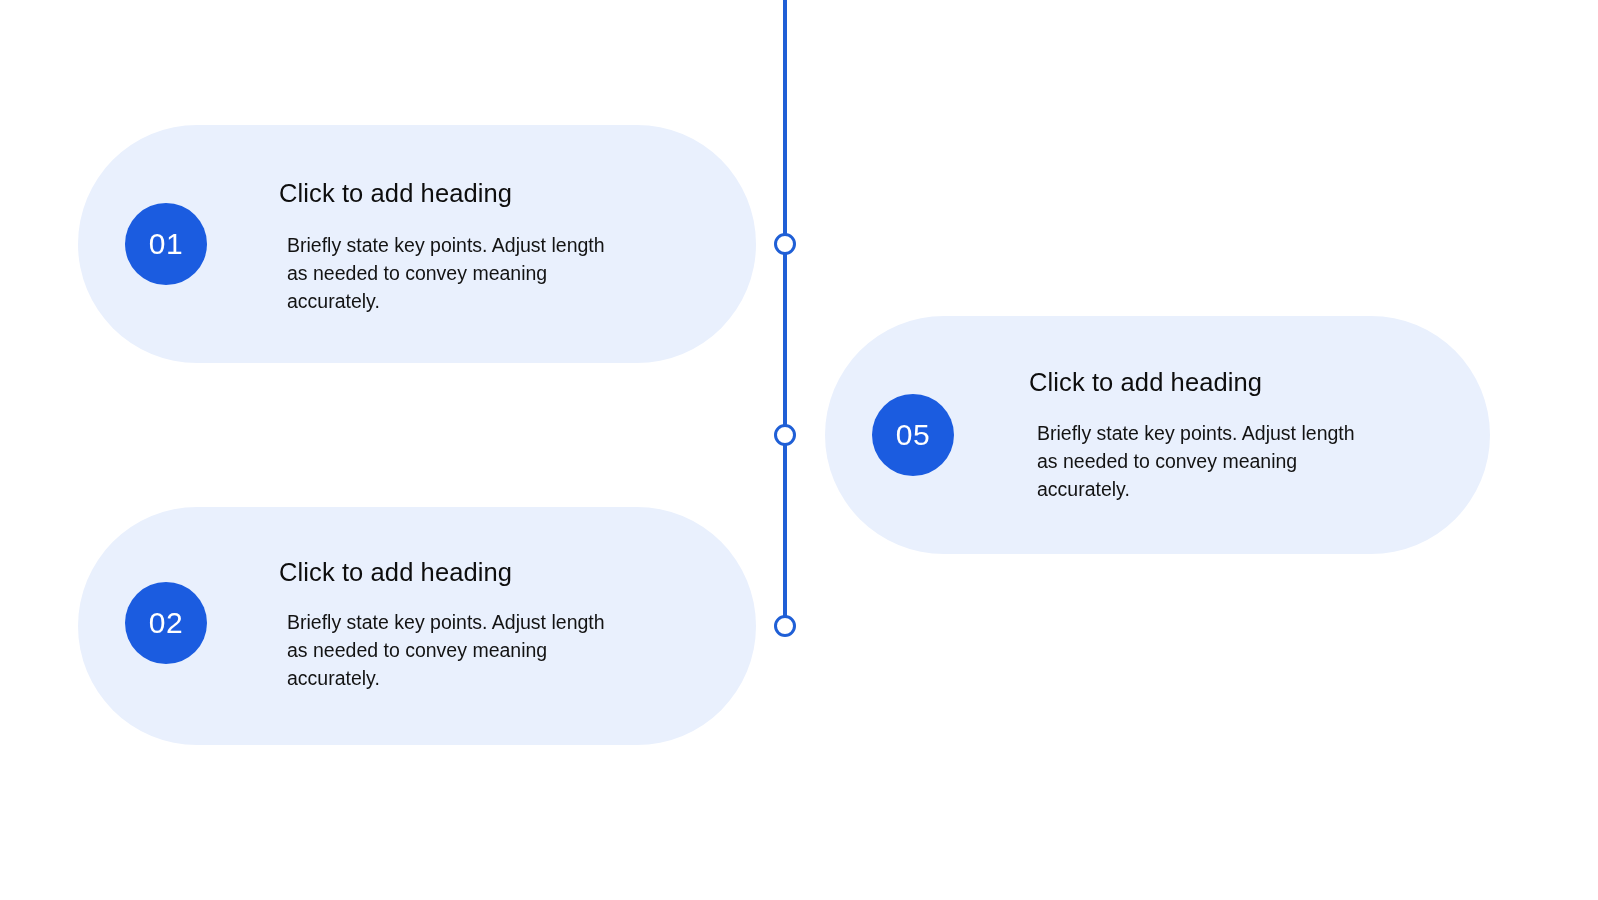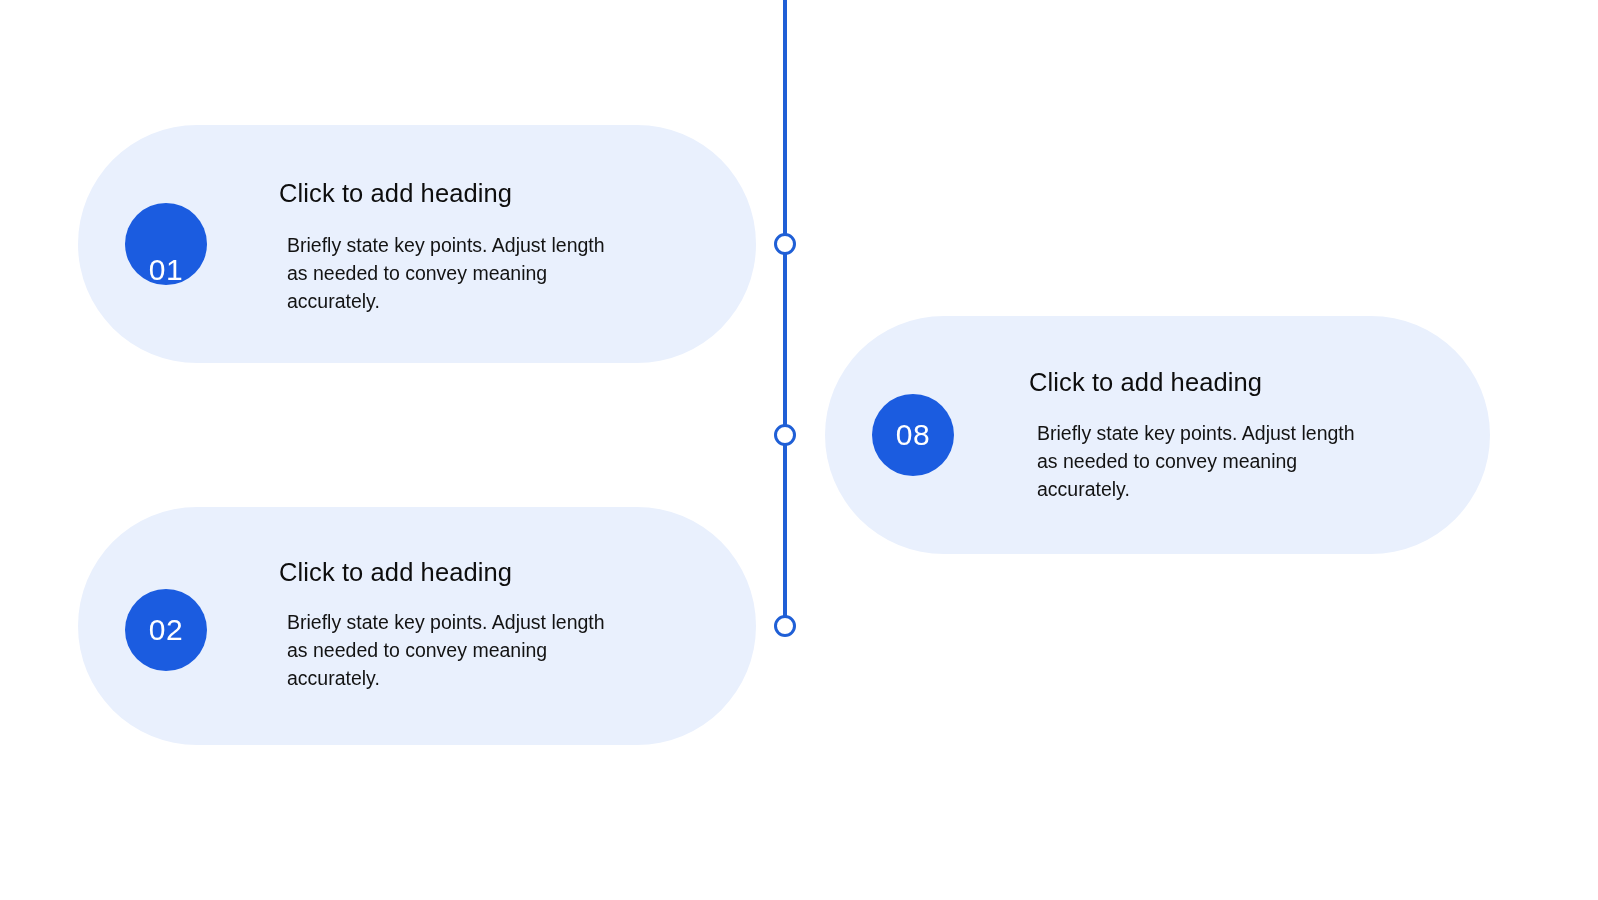--- a/index.html
+++ b/index.html
@@ -81,26 +81,26 @@
     font-size: 19.5px;
     font-weight: 400;
     color: #131313;
     line-height: 28px;
     margin: 16px;
     width: 330px;
   }
 
   
   #card-1 { left: 78px;  top: 125px; width: 678px; }
-  #card-1 .card-badge { left: 47px;  top: 78px; align-items: flex-end; }
+  #card-1 .card-badge { left: 47px;  top: 78px; }
   #card-1 .card-body  { left: 193px; top: 45px; }
   #card-1 .card-heading { margin-bottom: 22px; }
 
   #card-2 { left: 78px;  top: 507px; width: 678px; }
-  #card-2 .card-badge { left: 47px;  top: 82px; }
+  #card-2 .card-badge { left: 47px;  top: 75px; }
   #card-2 .card-body  { left: 193px; top: 42px; }
   #card-2 .card-heading { margin-bottom: 20px; }
 
   #card-3 { left: 825px; top: 316px; width: 665px; }
   #card-3 .card-badge { left: 47px;  top: 78px; }
   #card-3 .card-body  { left: 196px; top: 43px; }
   #card-3 .card-heading { margin-bottom: 21px; }
 </style>
 </head>
 <body>
@@ -128,21 +128,21 @@
       <span>02</span>
     </div>
     <div class="card-body">
       <p class="card-heading">Click to add heading</p>
       <p class="card-text">Briefly state key points. Adjust length as needed to convey meaning accurately.</p>
     </div>
   </div>
 
   <div class="card" id="card-3">
     <div class="card-badge">
-      <span>08</span>
+      <span>05</span>
     </div>
     <div class="card-body">
       <p class="card-heading">Click to add heading</p>
       <p class="card-text">Briefly state key points. Adjust length as needed to convey meaning accurately.</p>
     </div>
   </div>
 
 </div>
 
 </body></html>

